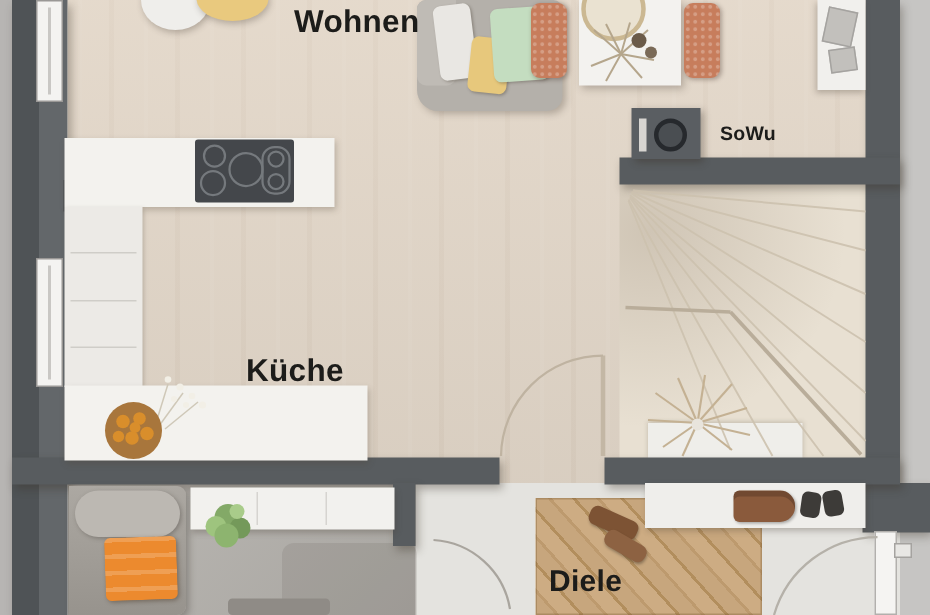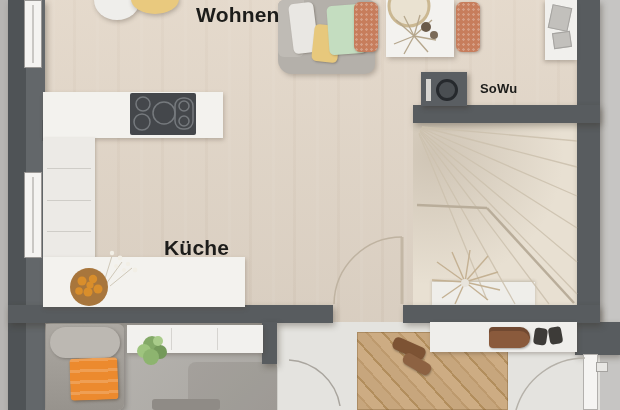--- a/index.html
+++ b/index.html
@@ -296,15 +296,16 @@
       <circle cx="152" cy="345" r="9" fill="#83a967"></circle>
         <circle cx="144" cy="351" r="7" fill="#9ec47e"></circle>
       <circle cx="160" cy="352" r="7" fill="#74995a"></circle>
         <circle cx="151" cy="357" r="8" fill="#8db46f"></circle>
       <circle cx="158" cy="341" r="5" fill="#a9cc8a"></circle>
     </g>
   </svg>
 
   <div class="room-label lbl-wohnen">Wohnen</div>
   <div class="room-label lbl-kueche">Küche</div>
+  <div class="room-label lbl-diele">Diele</div>
   <div class="room-label lbl-sowu">SoWu</div>
 
 </div>
 
 </body></html>

